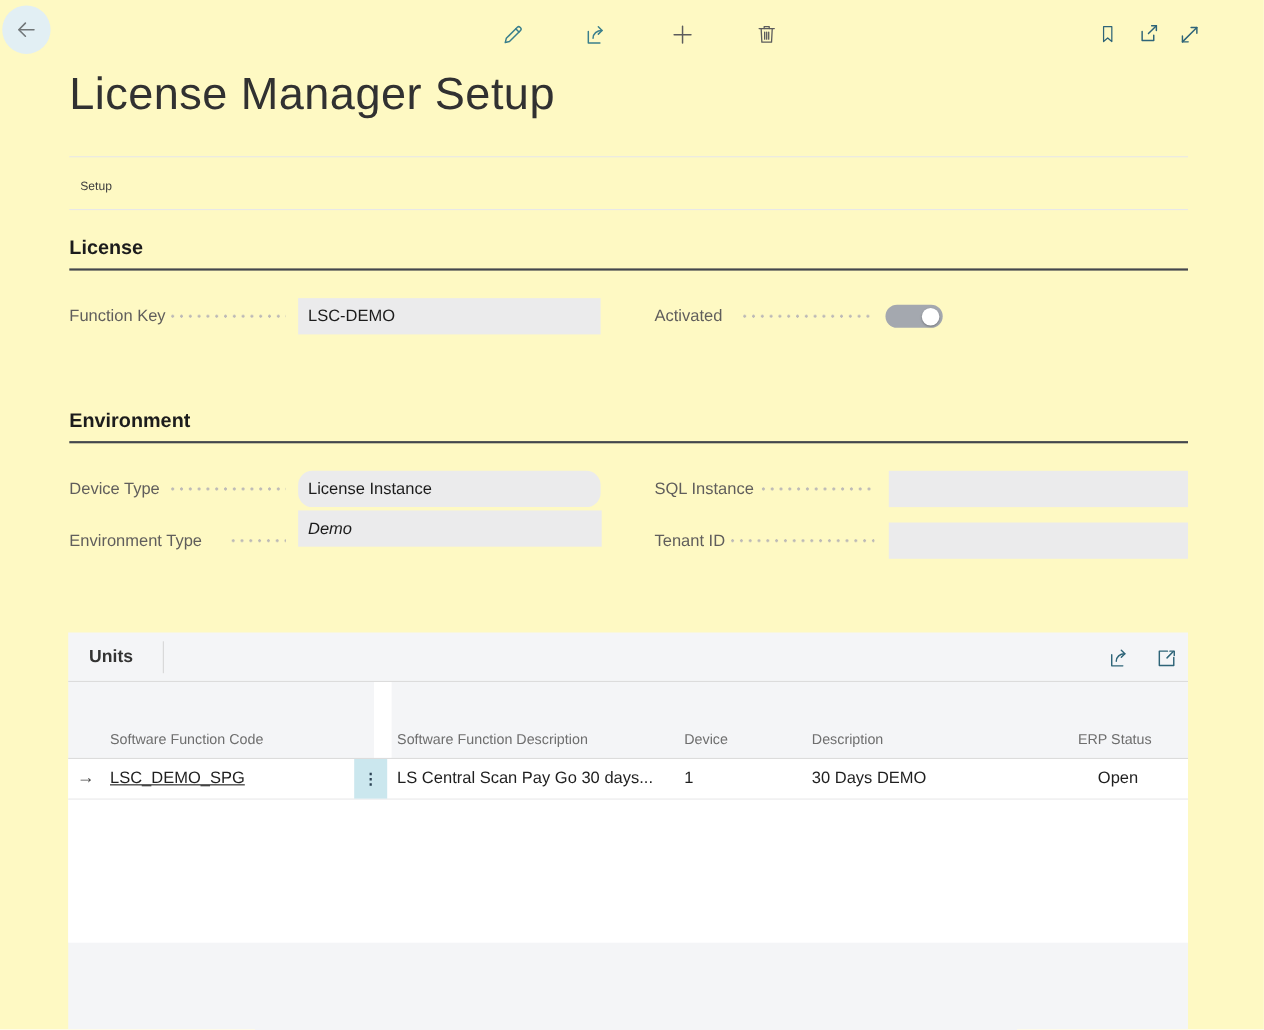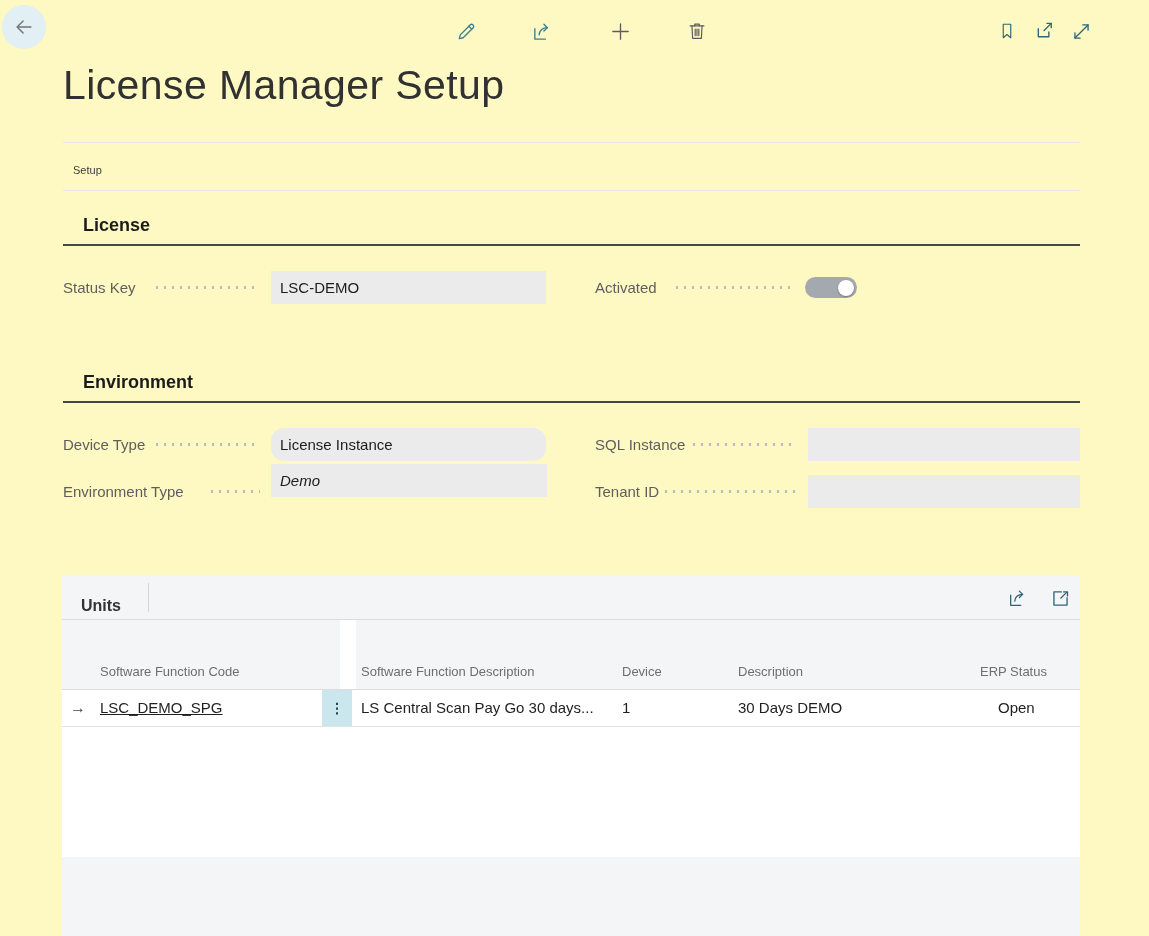--- a/index.html
+++ b/index.html
@@ -16,21 +16,21 @@
   .back-circle { left:2px; top:5px; width:44px; height:44px; border-radius:50%; background:#e2eff4; }
 
   
   .page-title { left:63px; top:62px; font-size:41px; font-weight:200; letter-spacing:0.4px; color:#313131; }
 
   
   .hr { height:1px; background:#e8e8e8; }
   .tab-label { left:73px; top:150px; height:40px; line-height:40px; font-size:11px; color:#3e3e3e; cursor:pointer; }
 
   
-  .section-title { font-size:18px; font-weight:600; color:#1c1c1c;margin-left:20px; }
+  .section-title { font-size:18px; font-weight:600; color:#1c1c1c; }
   .section-rule { height:2px; background:#44474d; }
 
   
   .field-label { height:33px; line-height:33px; font-size:15px; color:#605e5c; }
   .dots {
     height:3px;
     background-image: radial-gradient(circle, #bdbab7 1.2px, transparent 1.5px);
     background-size: 8px 3px; background-repeat: repeat-x; background-position: 0 50%;
   }
   .field-input {
@@ -38,21 +38,21 @@
     padding:0 9px; cursor:text; overflow:hidden; white-space:nowrap;
   }
   .toggle { width:52px; height:21px; border-radius:11px; background:#a4a8af; cursor:pointer; }
   .toggle .knob {
     position:absolute; right:3px; top:2.5px; width:16px; height:16px; border-radius:50%;
     background:#fff; box-shadow:0 1px 2px rgba(0,0,0,.3);
   }
 
   
   .units-card { left:62px; top:575px; width:1018px; height:361px; background:#f4f5f7; }
-  .units-title { left:19px; top:8px; height:45px; line-height:45px; font-size:16px; font-weight:600; color:#333; }
+  .units-title { left:19px; top:0; height:45px; line-height:45px; font-size:16px; font-weight:600; color:#333; }
   .vdiv { width:1px; background:#d6d6d6; }
   .thin-line { height:1px; background:#dcdcdc; }
   .col-header { height:20px; line-height:20px; font-size:13px; color:#6e6e6e; cursor:pointer; white-space:nowrap; }
   .grid-row { left:0; top:115px; width:1018px; height:37px; background:#fff; border-bottom:1px solid #e4e4e4; }
   .cell { height:36px; line-height:36px; font-size:15px; color:#1f1f1f; white-space:nowrap; overflow:hidden; }
   .row-arrow { color:#4a4a4a; font-size:16px; }
   .code-link { text-decoration:underline; cursor:pointer; }
   .menu-cell {
     left:260px; top:0; width:30px; height:36px; background:#cbe7ee; cursor:pointer;
     display:flex; align-items:center; justify-content:center;
@@ -122,21 +122,21 @@
 
   <div class="abs page-title">License Manager Setup</div>
 
   <div class="abs hr" style="left:63px;top:142px;width:1017px;"></div>
   <div class="abs tab-label">Setup</div>
   <div class="abs hr" style="left:63px;top:190px;width:1017px;"></div>
 
   <div class="abs section-title" style="left:63px;top:215px;">License</div>
   <div class="abs section-rule" style="left:63px;top:244px;width:1017px;"></div>
 
-  <div class="abs field-label" style="left:63px;top:271px;">Status Key</div>
+  <div class="abs field-label" style="left:63px;top:271px;">Function Key</div>
   <div class="abs dots" style="left:153px;top:286px;width:107px;"></div>
   <div class="abs field-input" style="left:271px;top:271px;width:275px;">LSC-DEMO</div>
 
   <div class="abs field-label" style="left:595px;top:271px;">Activated</div>
   <div class="abs dots" style="left:673px;top:286px;width:122px;"></div>
   <div class="abs toggle" style="left:805px;top:277px;">
     <span class="knob"></span>
   </div>
 
   <div class="abs section-title" style="left:63px;top:372px;">Environment</div>

